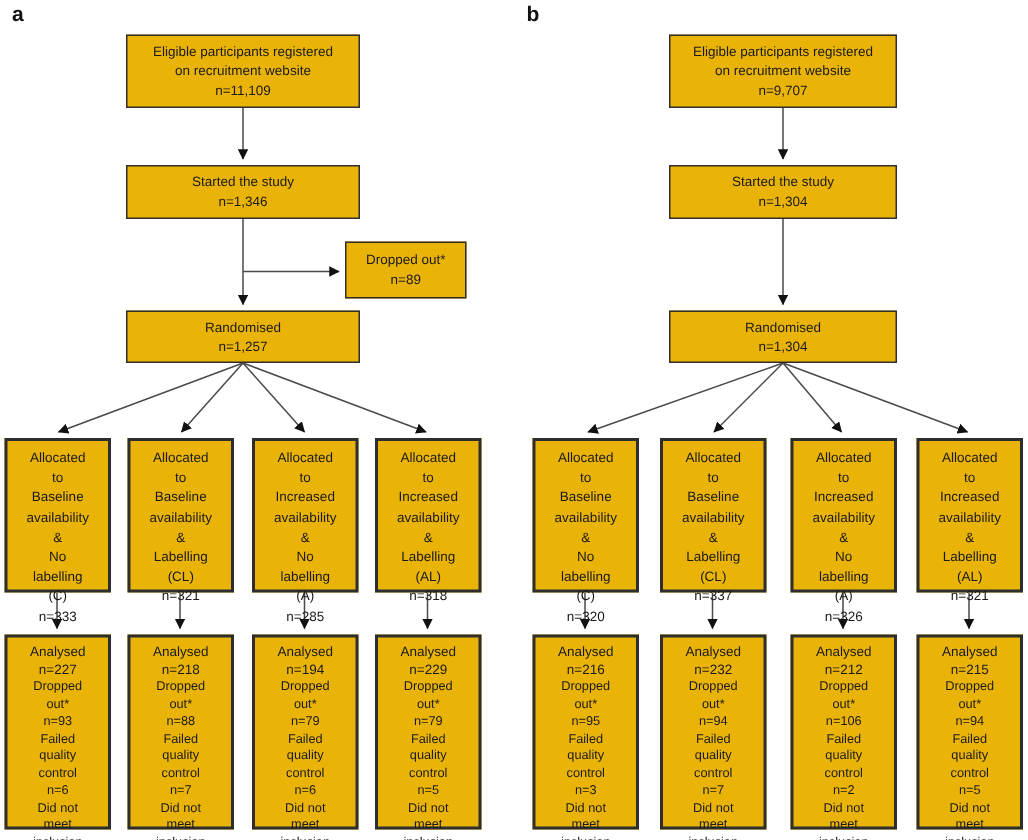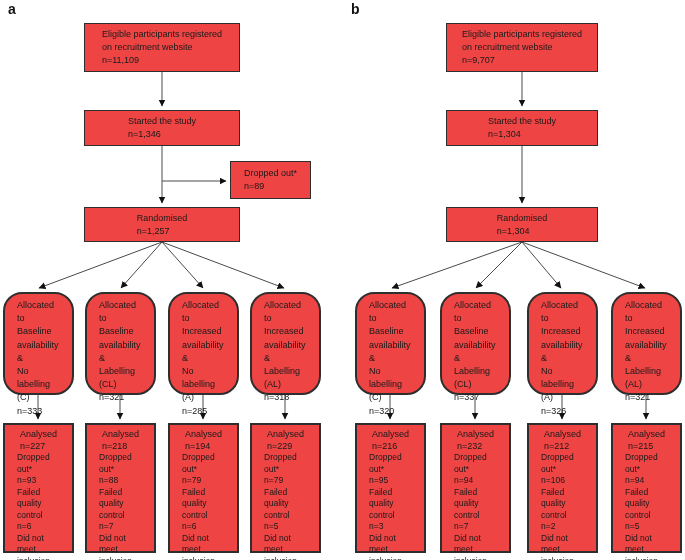--- a/index.html
+++ b/index.html
@@ -4,30 +4,29 @@
 <style>
   html,body { margin:0; padding:0; background:#fff; }
   .canvas {
     position:relative; width:685px; height:560px; background:#ffffff;
     font-family:"Liberation Sans", sans-serif; color:#1a1a1a; overflow:hidden;
   }
   .panel-label {
     position:absolute; font-size:14px; font-weight:bold; color:#111;
   }
   .box {
-    position:absolute; box-sizing:border-box; background:#ef4444;
-    border:1.5px solid #2e2e2e; text-align:left; white-space:pre-line;
+    position:absolute; box-sizing:border-box; background:#eab308;
+    border:1.5px solid #2e2e2e; text-align:center; white-space:pre-line;
     font-size:9px; line-height:13px;
     display:flex; flex-direction:column; align-items:center; justify-content:center;
     padding:12px;
   }
   .col-box {
     border-width:2px; justify-content:flex-start; padding-top:5px;
     line-height:13.2px;
-    border-radius:19px;
   }
   .analysed-box {
     border-width:2px; justify-content:flex-start; padding-top:3px;
   }
   .analysed-head { font-weight:normal; font-size:9px; line-height:12px; white-space:pre-line; }
   .analysed-details { font-size:8.5px; line-height:11.5px; white-space:pre-line; }
   svg.arrows { position:absolute; left:0; top:0; }
   .arrow-line { stroke:#4a4a4a; stroke-width:1; fill:none; }
 </style>
 </head>

